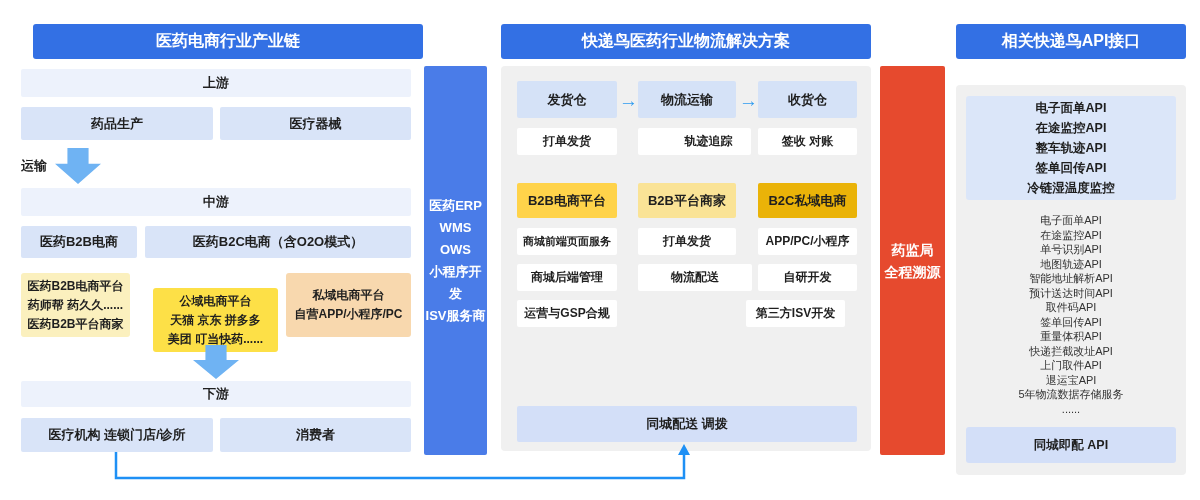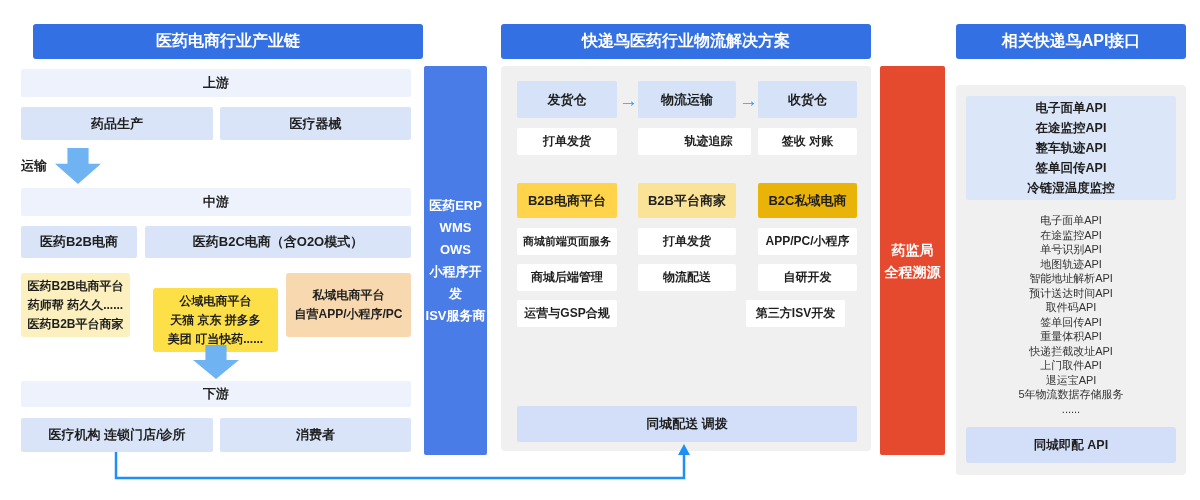--- a/index.html
+++ b/index.html
@@ -99,21 +99,21 @@
 
     <div class="abs colhdr" style="left:16px;top:117px;width:100px;height:35px;background:#FFD34A;">B2B电商平台</div>
     <div class="abs colhdr" style="left:137px;top:117px;width:98px;height:35px;background:#FAE396;">B2B平台商家</div>
     <div class="abs colhdr" style="left:257px;top:117px;width:99px;height:35px;background:#eab308;">B2C私域电商</div>
 
     <div class="abs whitebox" style="left:16px;top:162px;width:100px;height:27px;font-size:11px;">商城前端页面服务</div>
     <div class="abs whitebox" style="left:16px;top:198px;width:100px;height:27px;">商城后端管理</div>
     <div class="abs whitebox" style="left:16px;top:234px;width:100px;height:27px;">运营与GSP合规</div>
 
     <div class="abs whitebox" style="left:137px;top:162px;width:98px;height:27px;">打单发货</div>
-    <div class="abs whitebox" style="left:137px;top:198px;width:98px;height:27px;">物流配送</div>
+    <div class="abs whitebox" style="left:137px;top:198px;width:114px;height:27px;">物流配送</div>
 
     <div class="abs whitebox" style="left:257px;top:162px;width:99px;height:27px;">APP/PC/小程序</div>
     <div class="abs whitebox" style="left:257px;top:198px;width:99px;height:27px;">自研开发</div>
     <div class="abs whitebox" style="left:245px;top:234px;width:99px;height:27px;">第三方ISV开发</div>
 
     <div class="abs" style="left:16px;top:340px;width:340px;height:36px;background:#D3DFF8;border-radius:2px;font-weight:bold;font-size:13px;display:flex;align-items:center;justify-content:center;">同城配送 调拨</div>
   </div>
 
   <div class="abs vbar" style="left:880px;top:66px;width:65px;height:389px;background:#E64A2E;font-size:14px;">
     <div>药监局</div>

